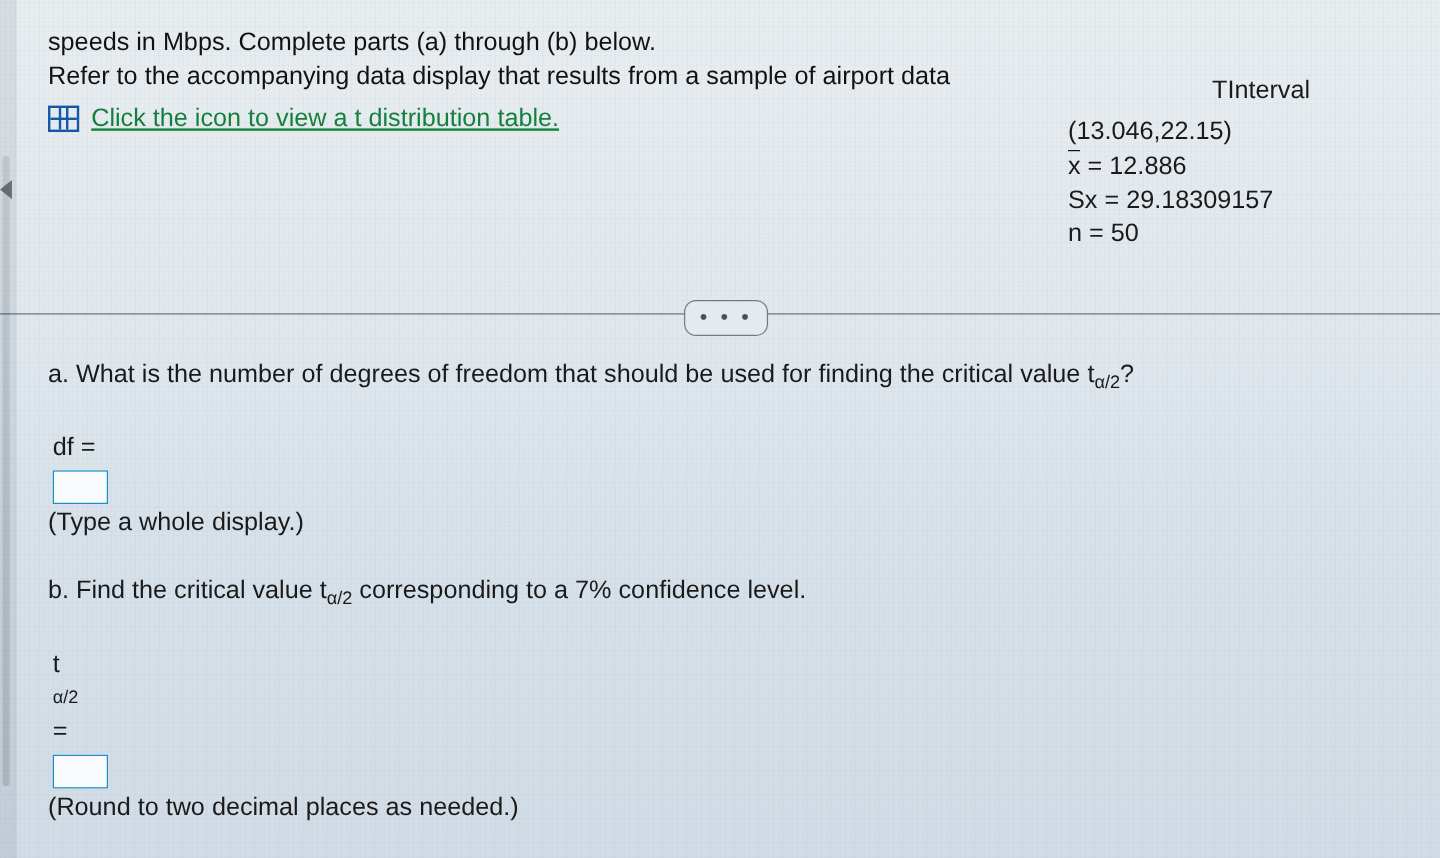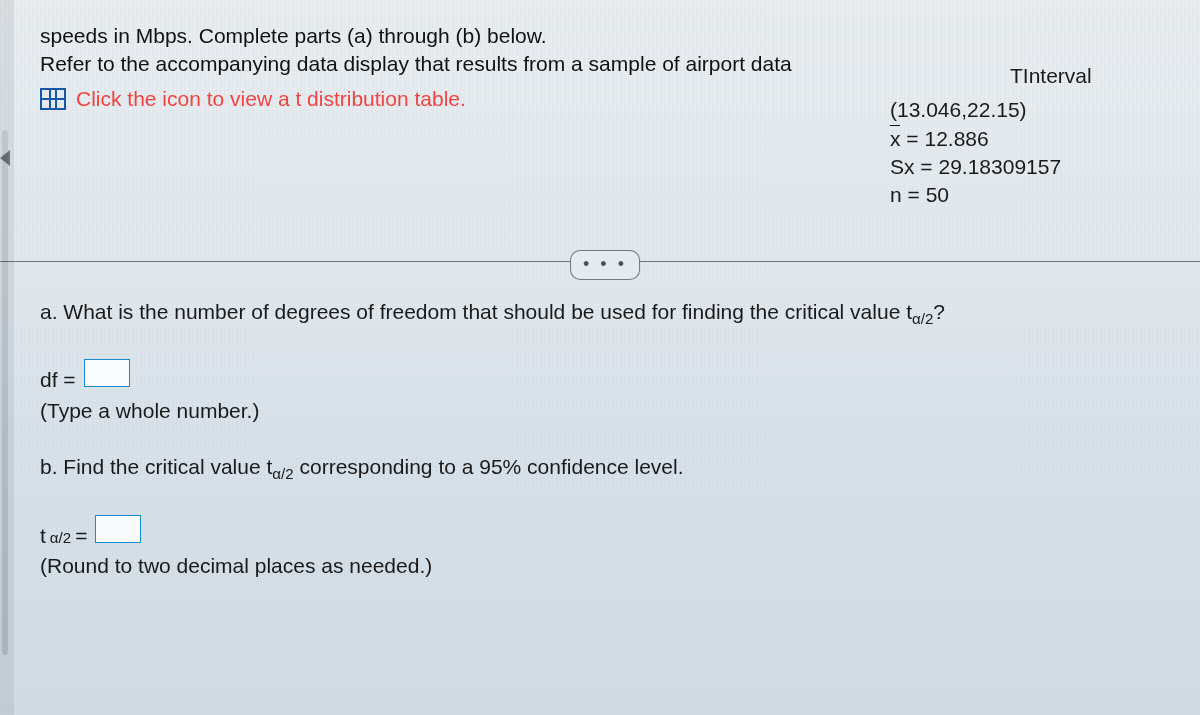--- a/index.html
+++ b/index.html
@@ -53,21 +53,21 @@
   .prompt p { color: #111; }
   .link-row { display: flex; align-items: center; gap: 10px; margin-top: 6px; }
   .table-icon {
     width: 26px; height: 22px;
     border: 2px solid #1558a6;
     background:
       linear-gradient(#1558a6,#1558a6) 0 50%/100% 2px no-repeat,
       linear-gradient(#1558a6,#1558a6) 33% 0/2px 100% no-repeat,
       linear-gradient(#1558a6,#1558a6) 66% 0/2px 100% no-repeat;
   }
-  .link-text { color: #ef4444; }
+  .link-text { color: #15803d; text-decoration: underline; }
   .calc {
     text-align: left;
     min-width: 280px;
     white-space: nowrap;
     font-size: 21px;
     margin-top: 40px;
   }
   .calc .title { margin-left: 120px; margin-bottom: 6px; }
   .xbar {
     position: relative;
@@ -106,20 +106,21 @@
     letter-spacing: 3px;
     cursor: pointer;
   }
   .qa { margin-top: 10px; }
   .qa .qtext { margin-bottom: 30px; }
   .answer-row {
     display: flex;
     align-items: baseline;
     gap: 4px;
     margin-bottom: 2px;
+    flex-direction: column;
   }
   .input-box {
     border: 1.5px solid #1a8ccc;
     background: rgba(255,255,255,0.85);
     width: 46px;
     height: 28px;
     display: inline-block;
     vertical-align: middle;
     margin-left: 4px;
   }
@@ -176,24 +177,24 @@
   <div class="qa">
 
     <div class="qtext">
       <span>a. What is the number of degrees of freedom that should be used for finding the critical value t</span><span class="sub">α/2</span><span>?</span>
     </div>
 
     <div class="answer-row">
       <span>df =</span>
       <span class="input-box"></span>
     </div>
-    <div class="hint">(Type a whole number.)</div>
+    <div class="hint">(Type a whole display.)</div>
 
     <div class="q-b">
-      <span>b. Find the critical value t</span><span class="sub">α/2</span><span> corresponding to a 95% confidence level.</span>
+      <span>b. Find the critical value t</span><span class="sub">α/2</span><span> corresponding to a 7% confidence level.</span>
     </div>
 
     <div class="answer-row">
       <span>t</span>
         <span class="sub">α/2</span>
         <span> =</span>
       <span class="input-box"></span>
     </div>
     <div class="hint">(Round to two decimal places as needed.)</div>
 

